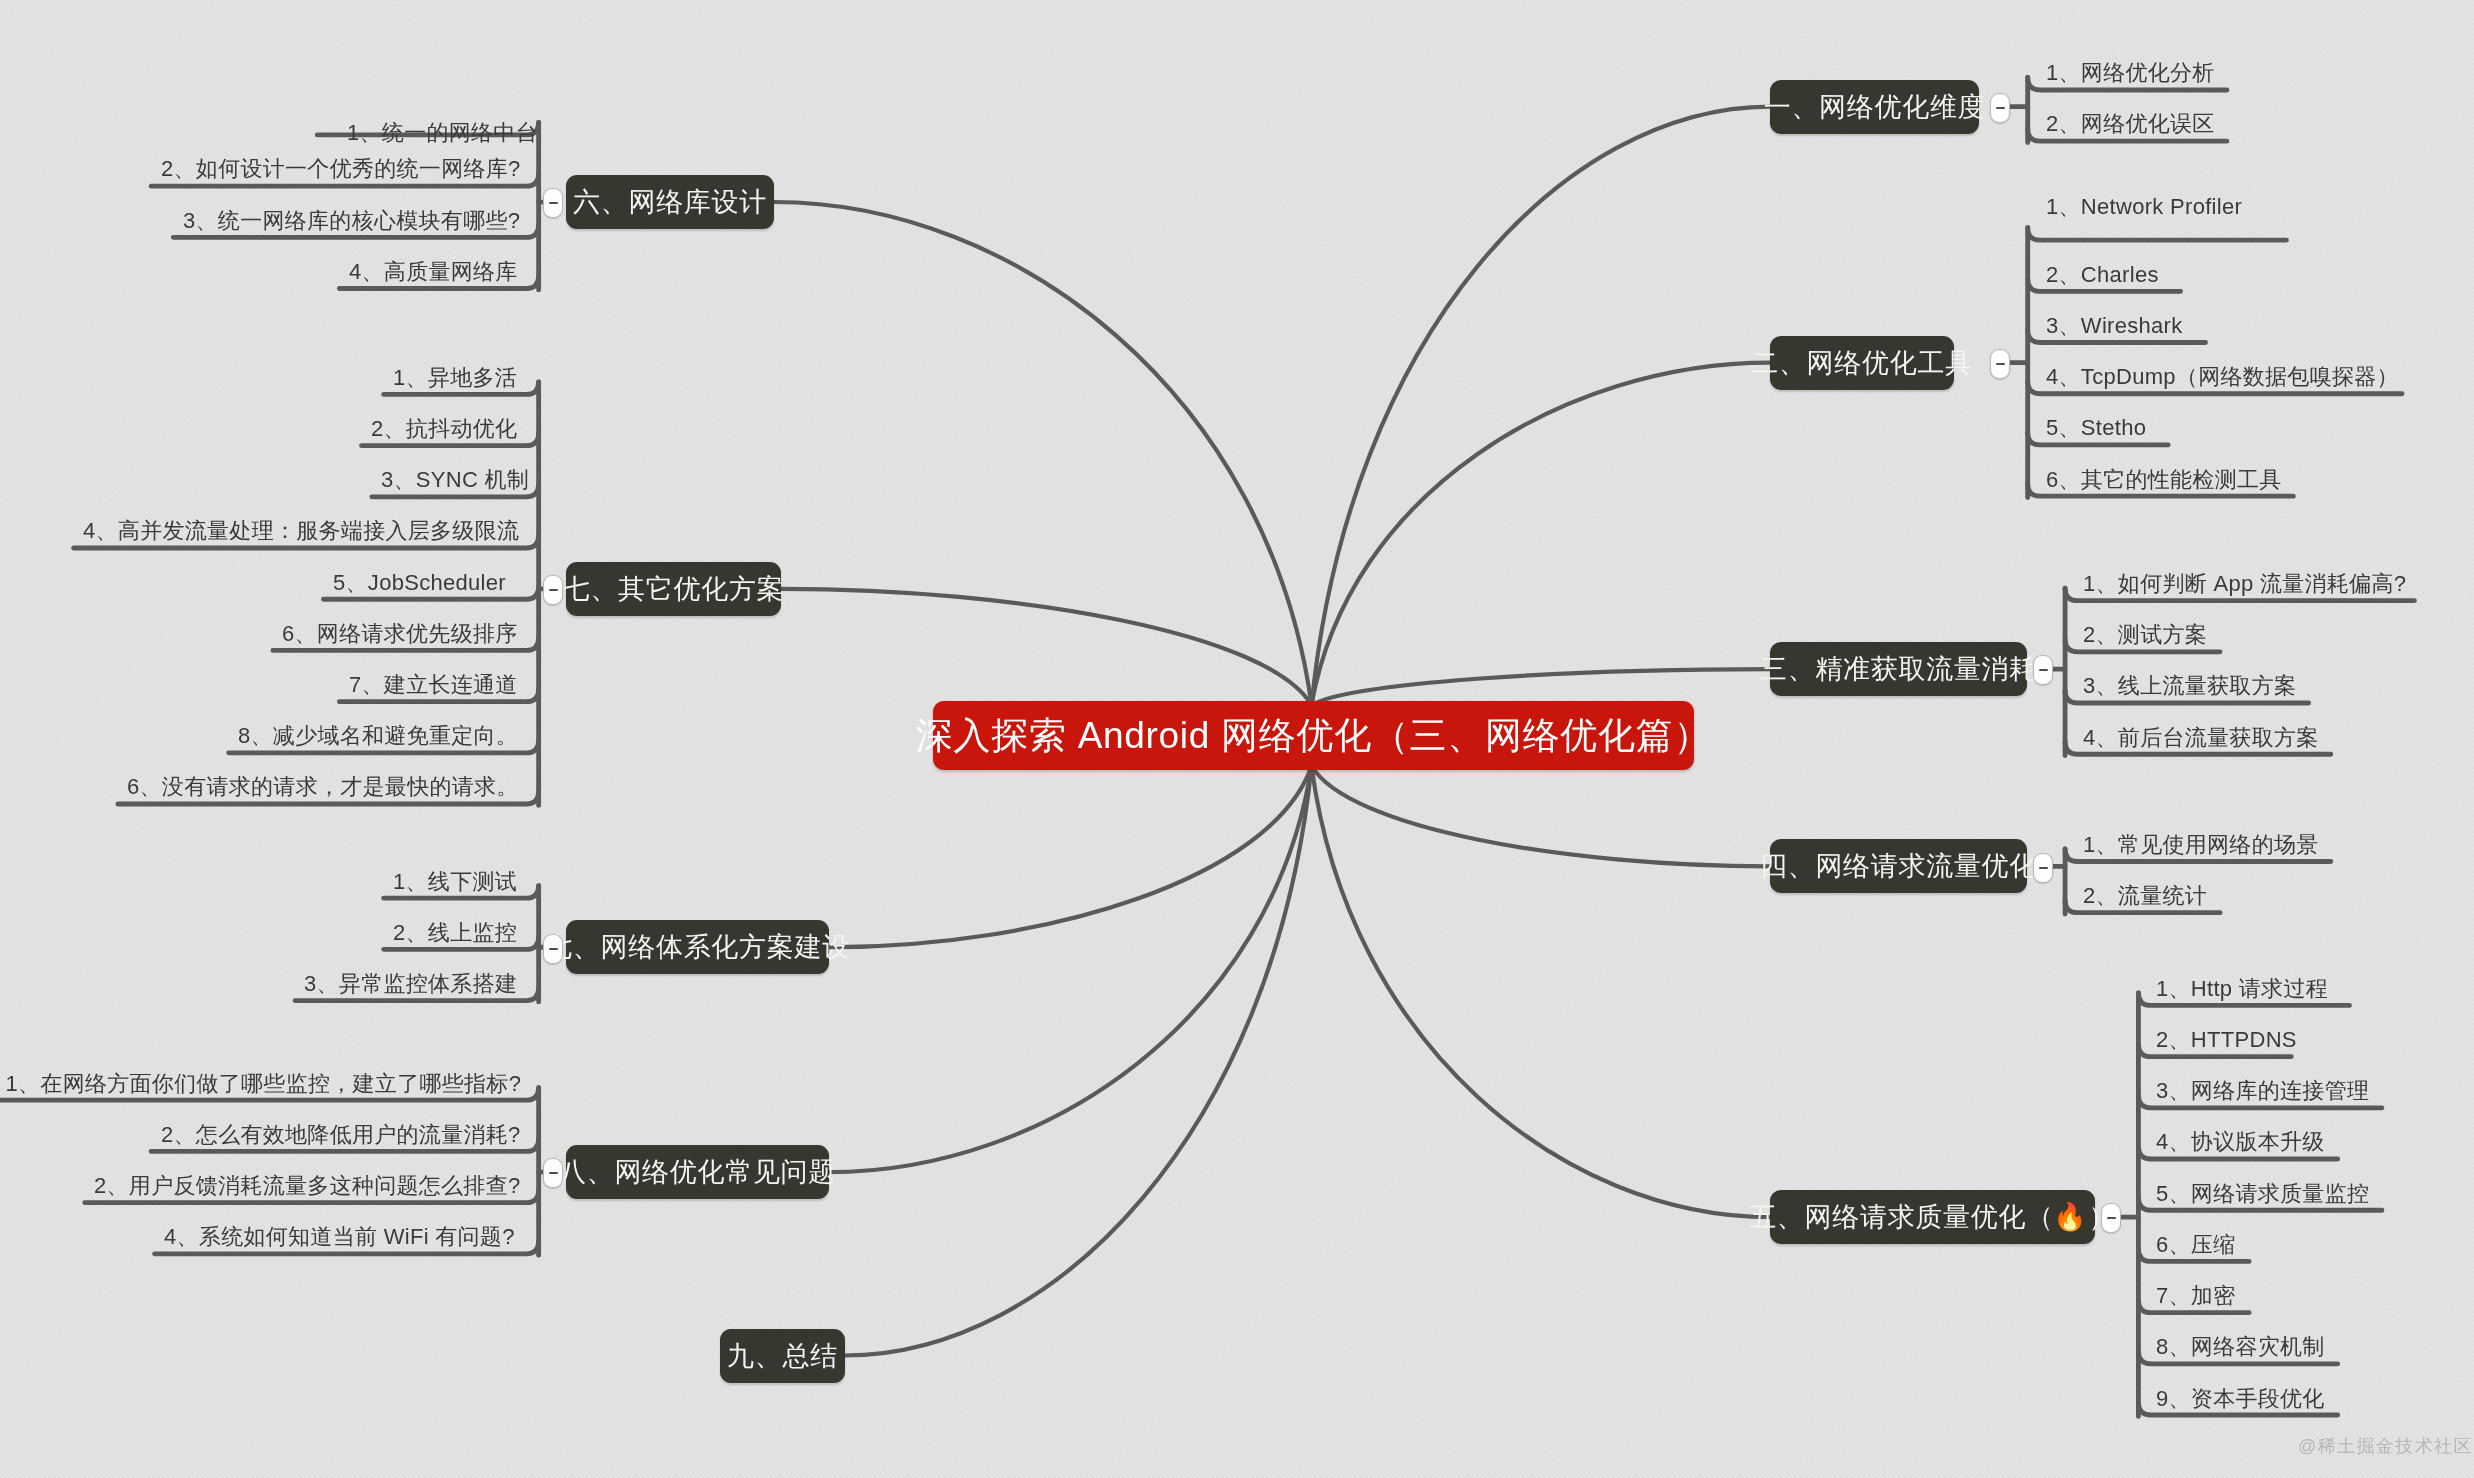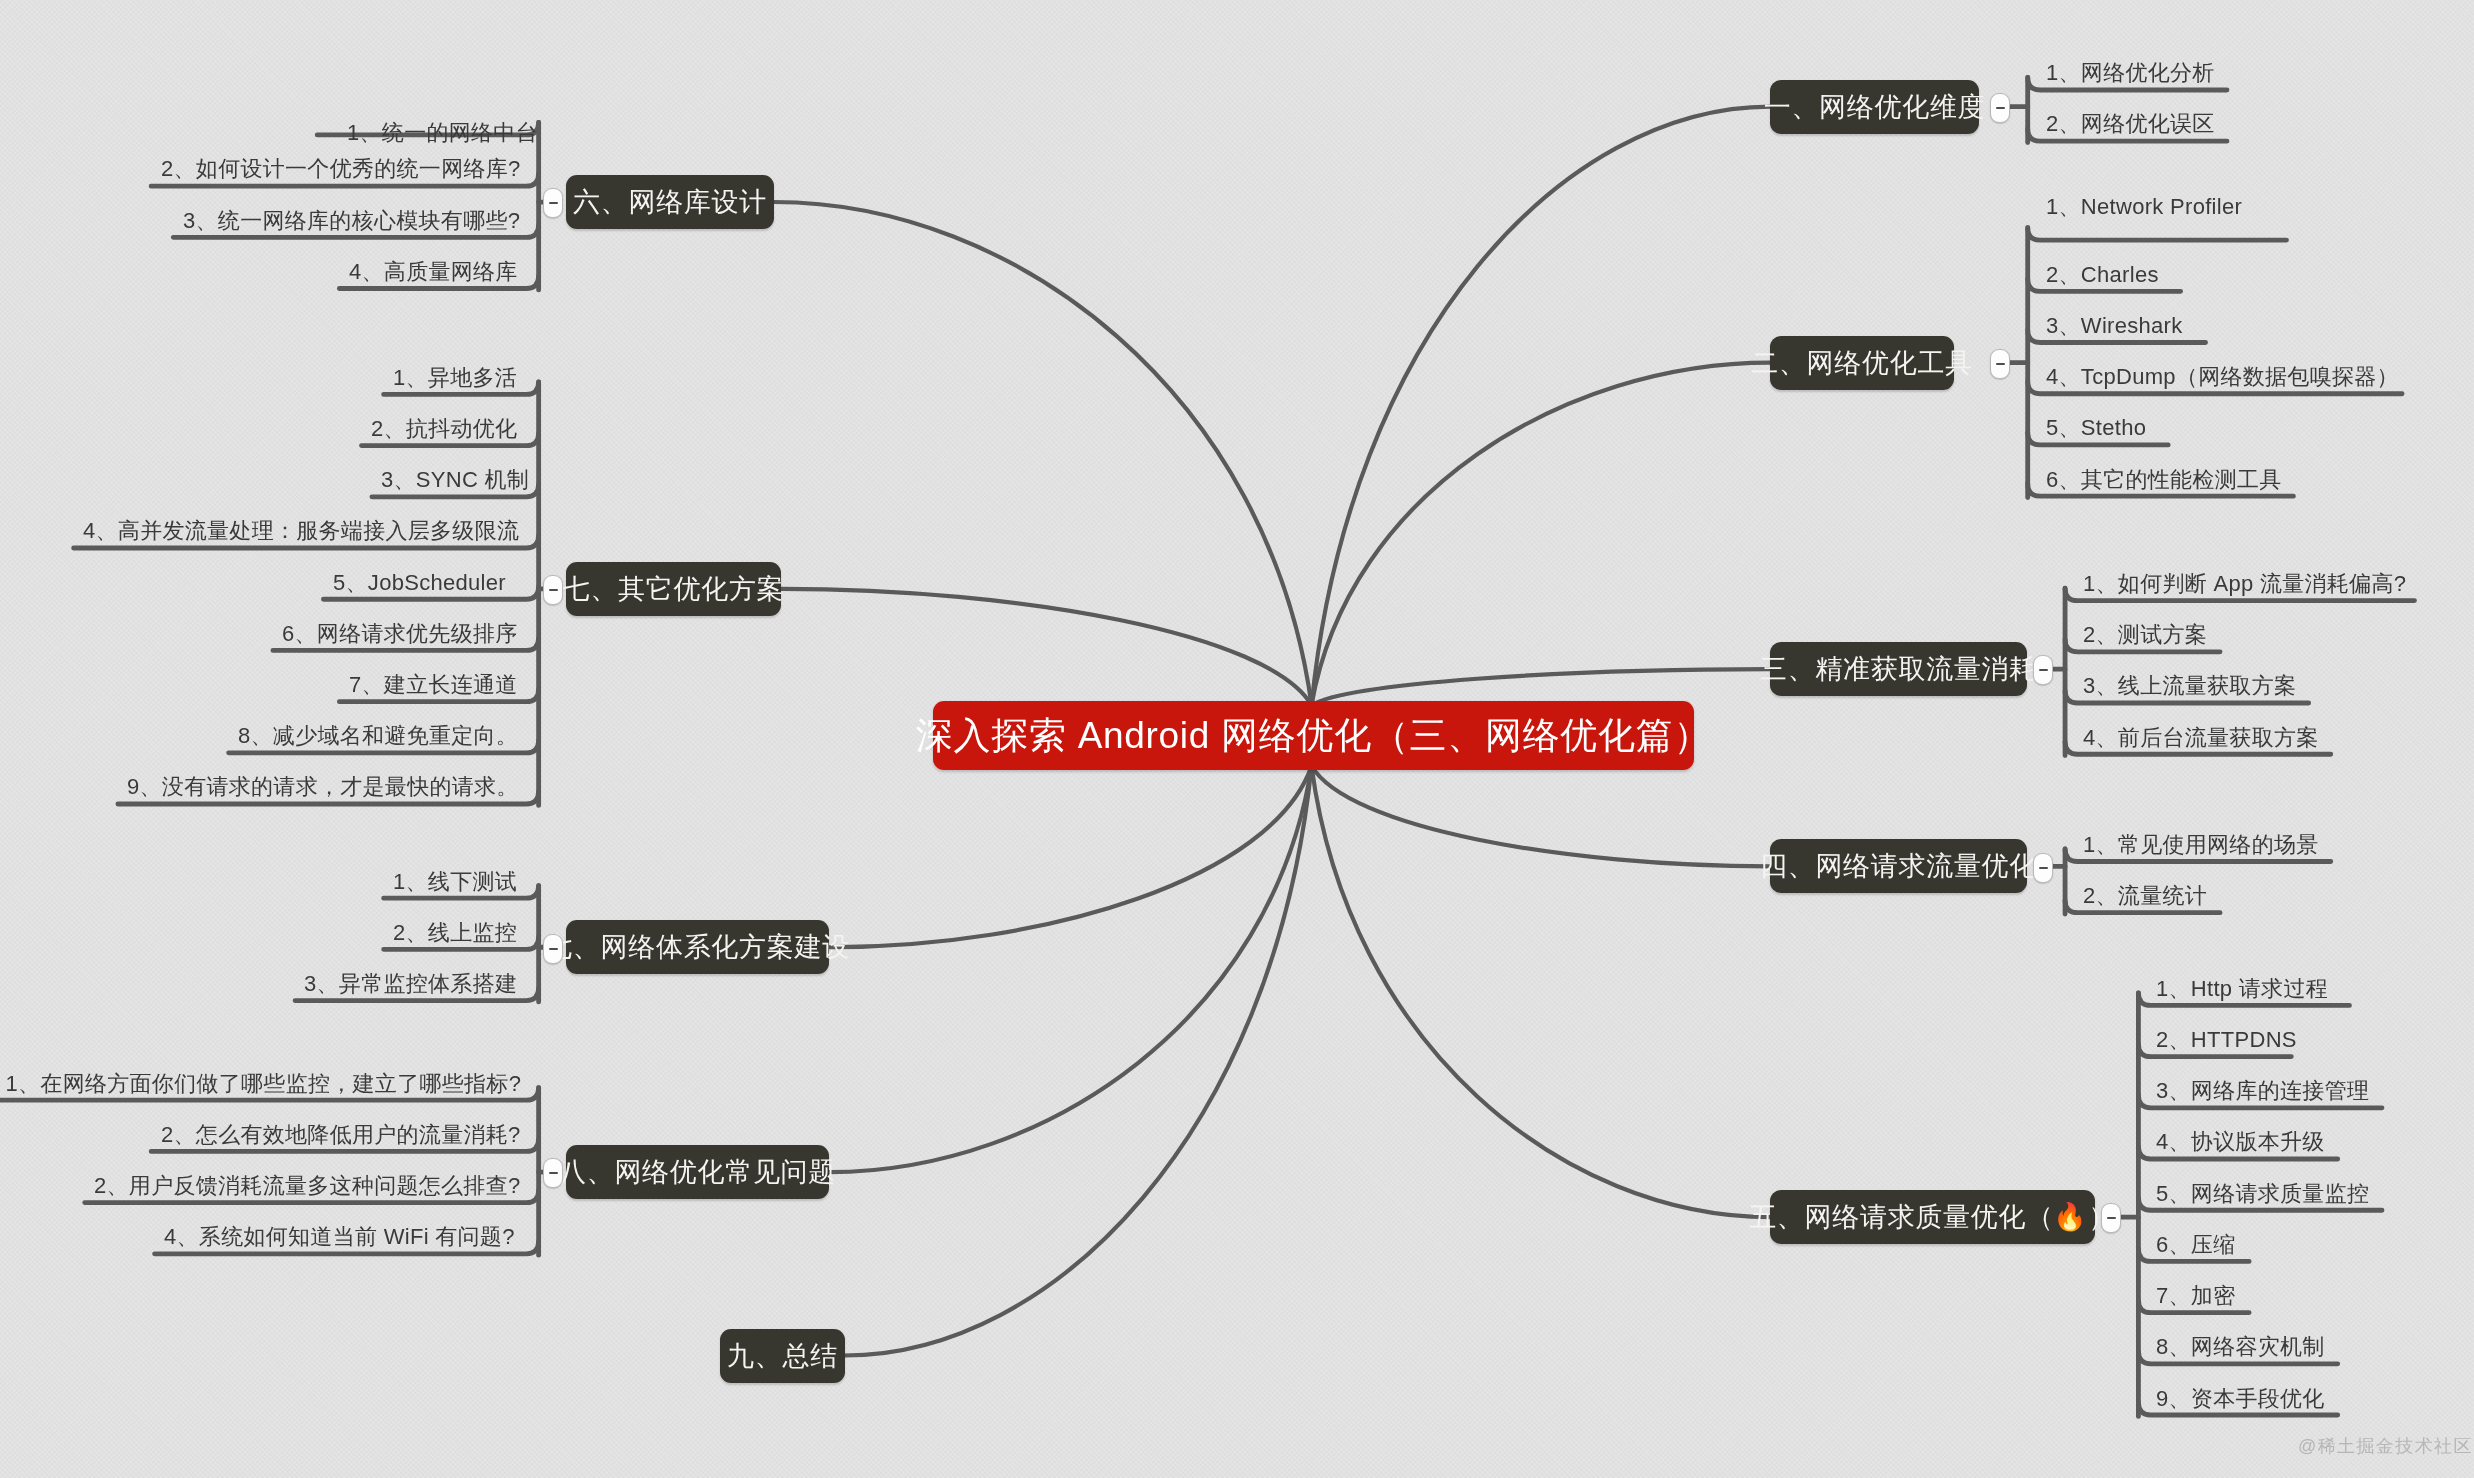--- a/index.html
+++ b/index.html
@@ -247,21 +247,21 @@
       <span class="bar"></span>
     </div>
     <div class="leaf left" style="left: 393px; top: 367px;">1、异地多活</div>
     <div class="leaf left" style="left: 371px; top: 418px;">2、抗抖动优化</div>
     <div class="leaf left" style="left: 381px; top: 469px;">3、SYNC 机制</div>
     <div class="leaf left" style="left: 83px; top: 520px;">4、高并发流量处理：服务端接入层多级限流</div>
     <div class="leaf left" style="left: 333px; top: 572px;">5、JobScheduler</div>
     <div class="leaf left" style="left: 282px; top: 623px;">6、网络请求优先级排序</div>
     <div class="leaf left" style="left: 349px; top: 674px;">7、建立长连通道</div>
     <div class="leaf left" style="left: 238px; top: 725px;">8、减少域名和避免重定向。</div>
-    <div class="leaf left" style="left: 127px; top: 776px;">9、没有请求的请求，才是最快的请求。</div>
+    <div class="leaf left" style="left: 127px; top: 776px;">6、没有请求的请求，才是最快的请求。</div>
     <div class="node branch-node" style="left: 566px; top: 920px; width: 263px; height: 54px;">
       <span>七、网络体系化方案建设</span>
     </div>
     <div class="toggle" style="left: 543px; top: 934px;">
       <span class="bar"></span>
     </div>
     <div class="leaf left" style="left: 393px; top: 871px;">1、线下测试</div>
     <div class="leaf left" style="left: 393px; top: 922px;">2、线上监控</div>
     <div class="leaf left" style="left: 304px; top: 973px;">3、异常监控体系搭建</div>
     <div class="node branch-node" style="left: 566px; top: 1145px; width: 263px; height: 54px;">

